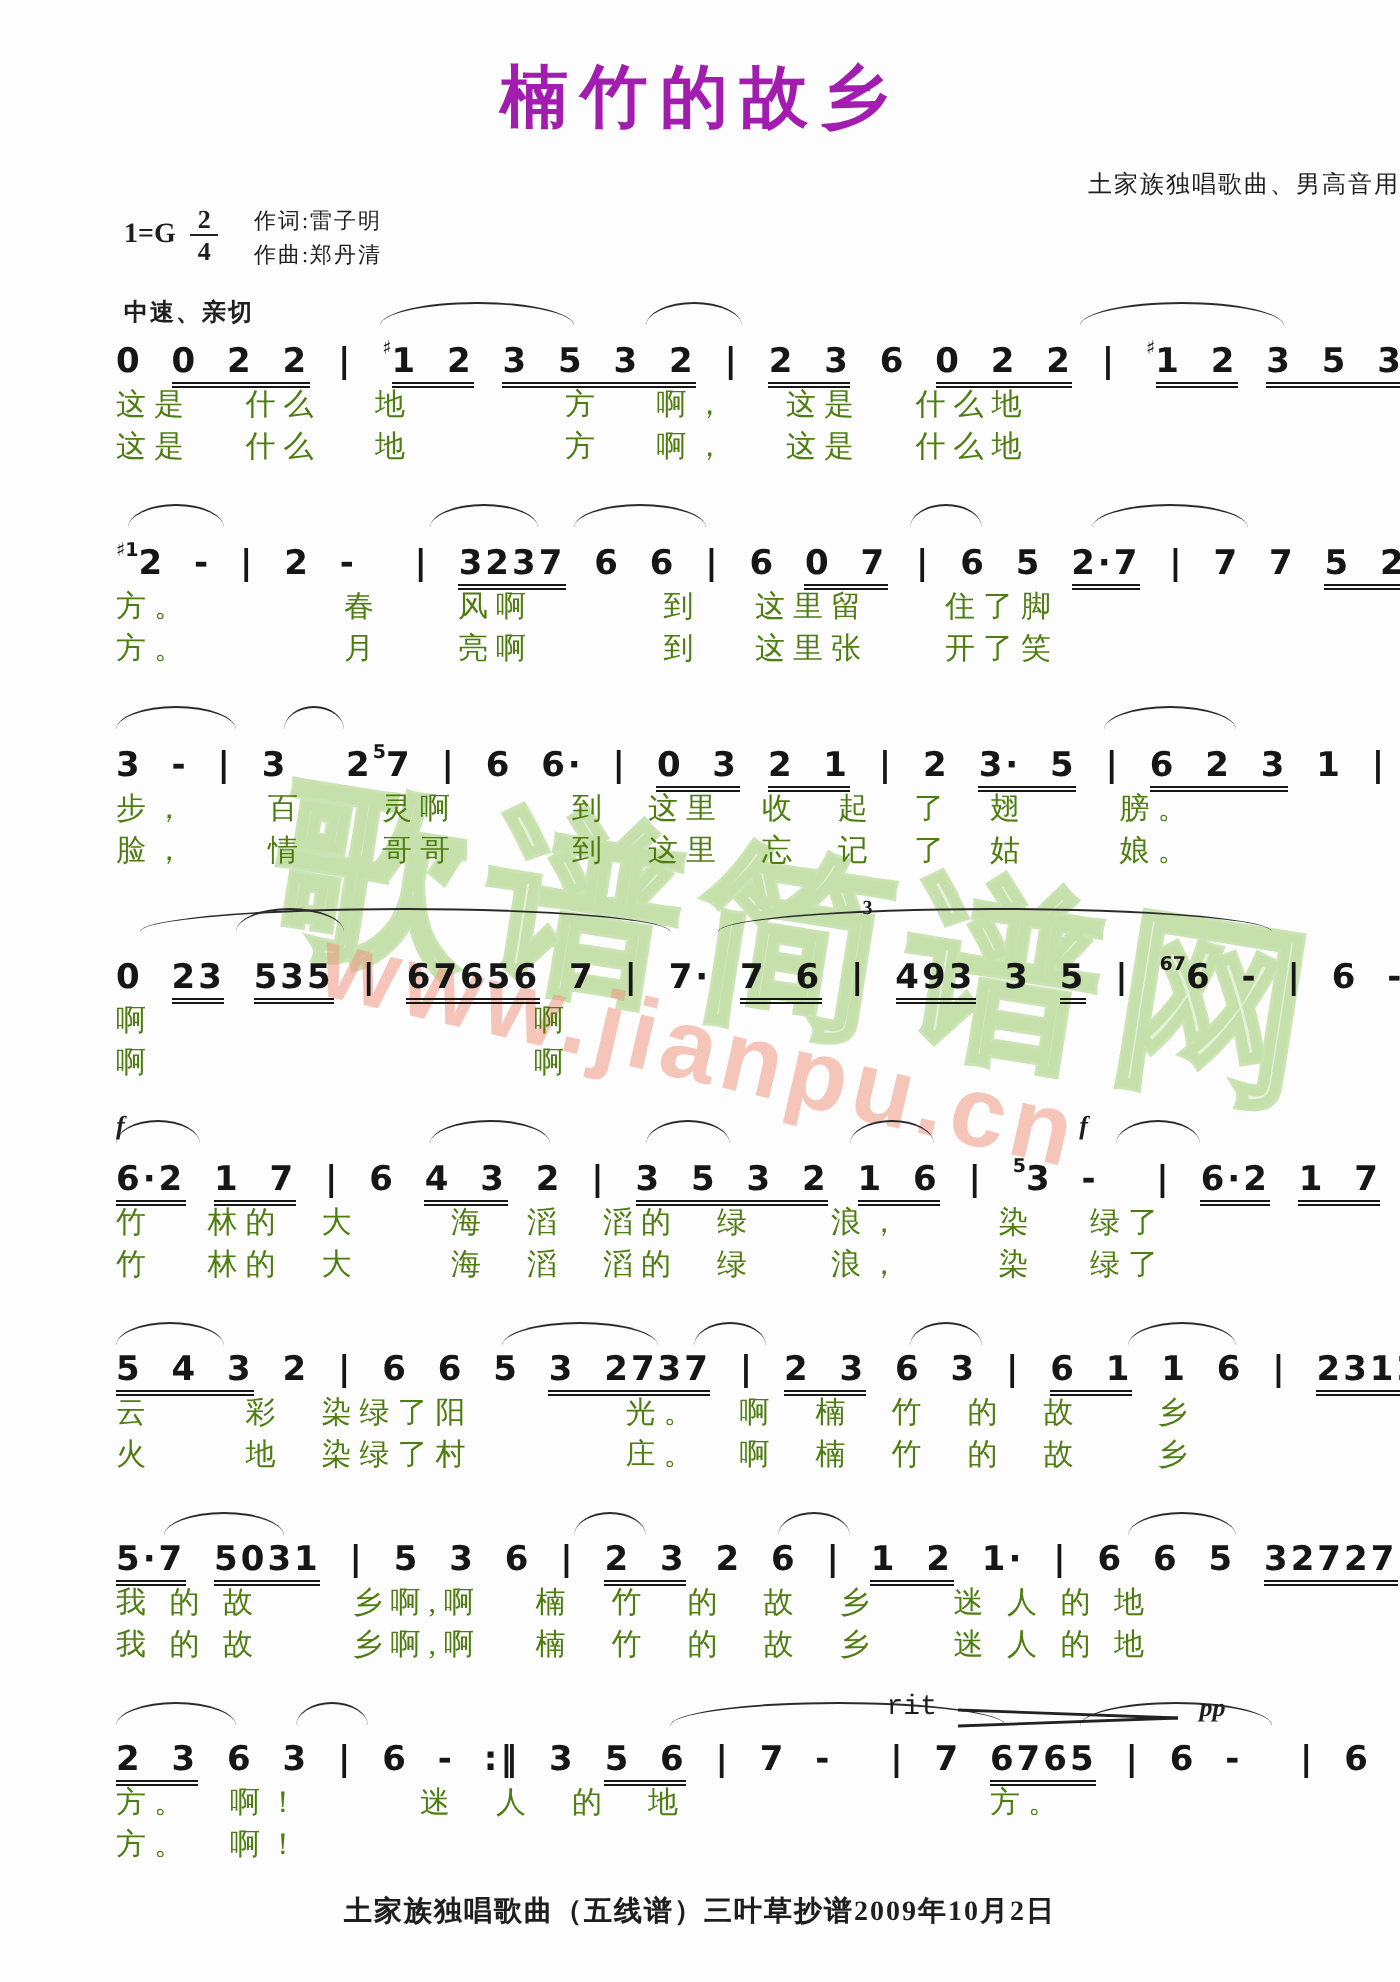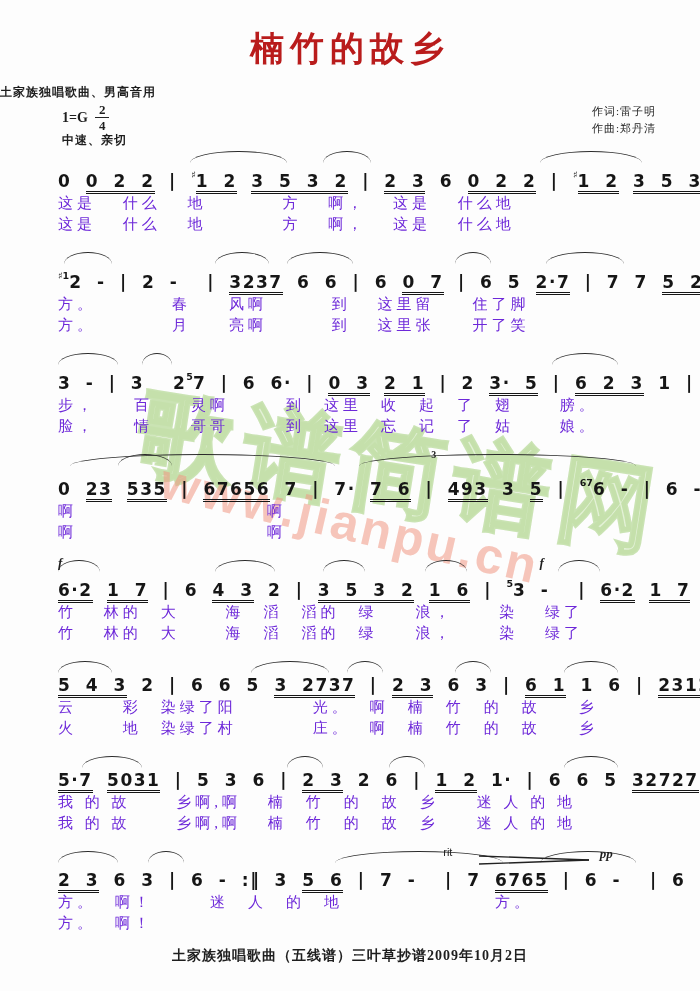--- a/index.html
+++ b/index.html
@@ -19,57 +19,57 @@
   }
   .wm-url{
     position:absolute;left:168px;top:452px;z-index:0;
     font-size:50px;font-weight:bold;letter-spacing:3px;white-space:nowrap;
     transform:rotate(13deg);transform-origin:left top;
     color:rgba(240,152,132,0.55);font-family:"Liberation Sans",sans-serif;
     pointer-events:none;
   }
   
   .title{position:relative;z-index:1;margin:0;text-align:center;font-size:34px;font-weight:bold;letter-spacing:6px;}
-  .subtitle{position:relative;z-index:1;margin-top:12px;text-align:left;font-size:12px;font-weight:bold;letter-spacing:1px;}
-  .meta{position:relative;z-index:1;display:flex;justify-content:space-between;padding:2px 44px 0 62px;height:44px;align-items:flex-start;}
+  .subtitle{position:relative;z-index:1;margin-top:12px;text-align:right;font-size:12px;font-weight:normal;letter-spacing:1px;}
+  .meta{position:relative;z-index:1;display:flex;justify-content:flex-start;padding:2px 44px 0 62px;height:44px;align-items:flex-start;}
   .keyrow{display:flex;align-items:center;font-size:14px;font-weight:bold;}
   .meter{display:inline-flex;flex-direction:column;align-items:center;margin-left:7px;font-size:13px;line-height:13px;font-weight:bold;}
   .meter .num{border-bottom:1px solid #222;padding:0 4px 1px;}
   .meter .den{padding-top:1px;}
-  .tempo{font-size:12px;font-weight:bold;margin-top:0;letter-spacing:1px;}
+  .tempo{font-size:12px;font-weight:bold;margin-top:16px;letter-spacing:1px;}
   .credits{text-align:left;font-size:11px;font-weight:normal;line-height:17px;letter-spacing:1px;}
   
   #systems{position:relative;z-index:1;padding:0 40px 0 58px;margin-top:0;}
   .system{margin-bottom:13px;}
   .marks{position:relative;height:16px;}
   .marks.tall{height:21px;}
   .arc{position:absolute;top:4px;height:11px;border-top:1.6px solid #2a2a2a;border-radius:50% 50% 0 0 / 100% 100% 0 0;}
   .dyn{position:absolute;top:-1px;font-size:13px;font-weight:bold;font-style:italic;font-family:"Liberation Serif",serif;}
-  .dyn.plain{font-style:normal;font-weight:normal;font-size:11px;font-family:Liberation Sans, sans-serif;}
+  .dyn.plain{font-style:normal;font-weight:normal;font-size:14px;font-family:Liberation Mono, monospace;}
   .dyn.tiny{font-style:normal;font-size:10px;}
   .hairpin{position:absolute;top:4px;}
   .notes{
     font-family:"DejaVu Sans",sans-serif;font-weight:bold;font-size:17px;line-height:24px;
     letter-spacing:1.5px;word-spacing:7px;white-space:pre;color:#161616;
   }
   .notes .u{border-bottom:3px double #161616;padding-bottom:0px;}
   .notes .g{font-size:9.5px;vertical-align:9px;letter-spacing:0;word-spacing:0;}
-  .lyric{font-size:15px;line-height:21px;letter-spacing:4px;white-space:pre;color:#6d28d9;}
+  .lyric{font-size:15px;line-height:21px;letter-spacing:4px;white-space:pre;color:#4d7c0f;}
   
   .footer{position:relative;z-index:1;margin-top:10px;text-align:center;font-size:14px;font-weight:bold;letter-spacing:1px;}
 </style>
 </head>
 <body>
 
 <div class="page">
 
   <div class="wm-cn">歌谱简谱网</div>
   <div class="wm-url">www.jianpu.cn</div>
 
-  <h1 class="title" style="color: #b91c1c;">楠竹的故乡</h1>
+  <h1 class="title" style="color: #a21caf;">楠竹的故乡</h1>
   <div class="subtitle">土家族独唱歌曲、男高音用</div>
 
   <div class="meta">
     <div>
       <div class="keyrow">
         <span>1=G</span>
         <span class="meter">
           <span class="num">2</span>
           <span class="den">4</span>
         </span>

